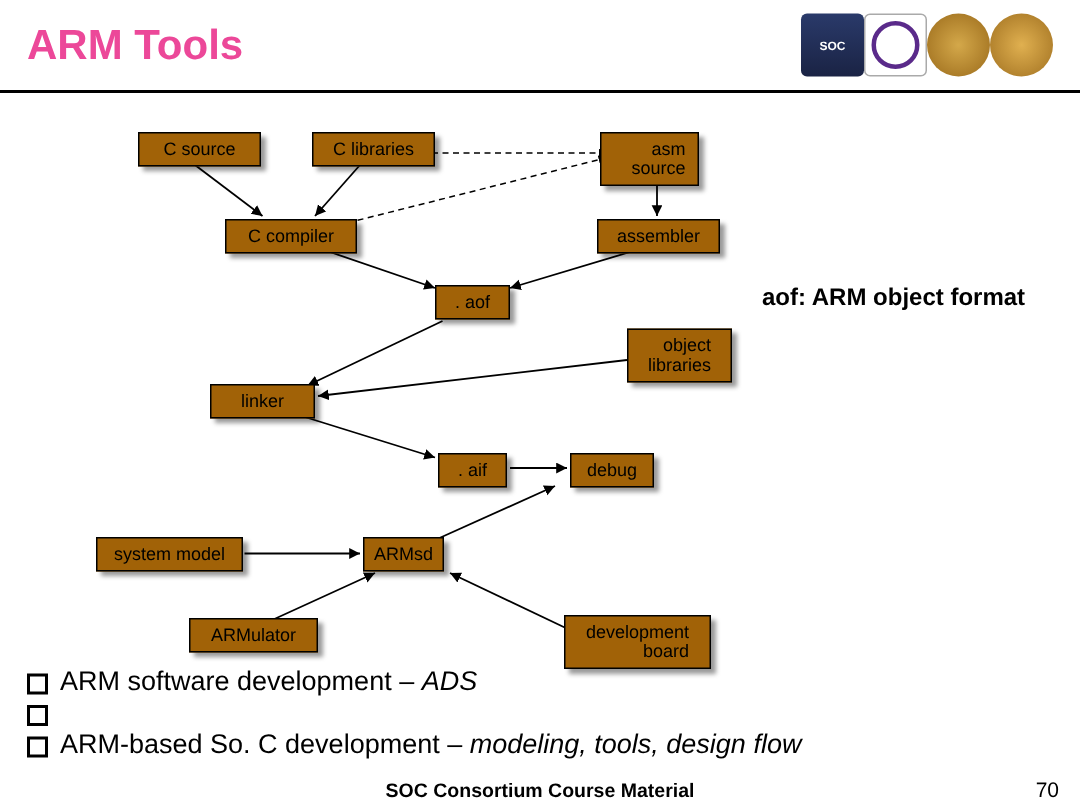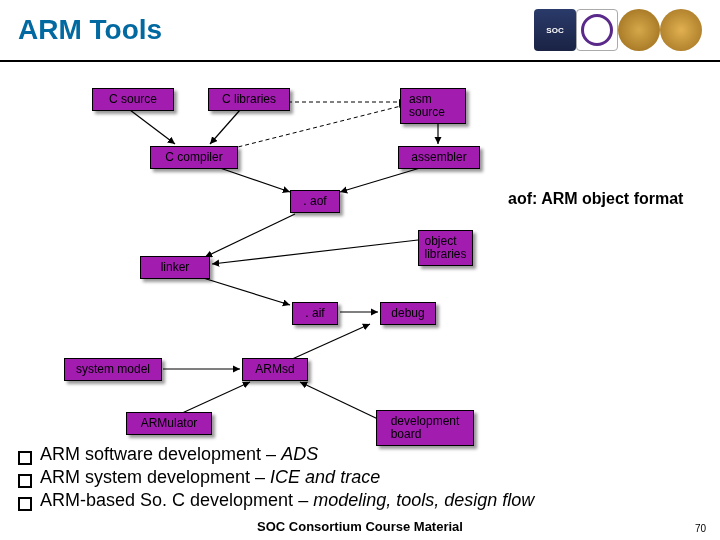--- a/index.html
+++ b/index.html
@@ -17,21 +17,21 @@
     height: 62px;
     border-bottom: 2px solid #000;
     display: flex;
     align-items: center;
     justify-content: space-between;
     padding: 0 18px;
   }
   .title {
     font-size: 28px;
     font-weight: bold;
-    color: #0369a1;
+    color: #ec4899;
   }
   .logos {
     display: flex;
     gap: 0;
   }
   .logo {
     width: 42px; height: 42px;
     border-radius: 4px;
     display: flex;
     align-items: center;
@@ -47,24 +47,24 @@
   .logo3 { background: radial-gradient(#d4a84a, #9a6a1a); border-radius: 50%; }
   .logo4 { background: radial-gradient(#e0b050, #a07020); border-radius: 50%; }
 
   .diagram {
     position: absolute;
     top: 62px; left: 0;
     width: 720px; height: 380px;
   }
   .node {
     position: absolute;
-    background: #a21caf;
+    background: #a16207;
     border: 1px solid #000;
     font-size: 12px;
-    text-align: left;
+    text-align: right;
     display: flex;
     align-items: center;
     justify-content: center;
     padding: 4px 8px;
     line-height: 1.1;
   }
   .shadow {
     box-shadow: 3px 3px 3px rgba(0,0,0,0.4);
   }
   .annotation {
@@ -81,21 +81,21 @@
   }
 
   .bullets {
     position: absolute;
     left: 18px;
     top: 442px;
     font-size: 18px;
   }
   .bullet-line {
     display: flex;
-    align-items: flex-end;
+    align-items: center;
     margin: 2px 0;
   }
   .bmark {
     width: 14px; height: 14px;
     border: 2px solid #000;
     margin-right: 8px;
     margin-top: 3px;
     flex-shrink: 0;
     position: relative;
   }
@@ -116,21 +116,21 @@
     bottom: 6px;
     left: 0; right: 0;
     text-align: center;
     font-size: 13px;
     font-weight: bold;
   }
   .pagenum {
     position: absolute;
     bottom: 6px;
     right: 14px;
-    font-size: 10px;
+    font-size: 14px;
   }
 </style>
 </head>
 <body>
 
 <div class="header">
   <div class="title">ARM Tools</div>
   <div class="logos">
     <div class="logo logo1">SOC</div>
     <div class="logo logo2"></div>
@@ -170,45 +170,44 @@
   </svg>
 
   <div class="node shadow" style="left:92px; top:26px; width:82px;">C source</div>
   <div class="node shadow" style="left:208px; top:26px; width:82px;">C libraries</div>
   <div class="node shadow" style="left:400px; top:26px; width:66px;">asm source</div>
 
   <div class="node shadow" style="left:150px; top:84px; width:88px;">C compiler</div>
   <div class="node shadow" style="left:398px; top:84px; width:82px;">assembler</div>
 
   <div class="node shadow" style="left:290px; top:128px; width:50px;">. aof</div>
-  <div class="node shadow" style="left:418px; top:168px; width:55px; white-space:pre-line;">object
+  <div class="node shadow" style="left:418px; top:157px; width:70px; white-space:pre-line;">object
 libraries</div>
 
   <div class="node shadow" style="left:140px; top:194px; width:70px;">linker</div>
   <div class="node shadow" style="left:292px; top:240px; width:46px;">. aif</div>
   <div class="node shadow" style="left:380px; top:240px; width:56px;">debug</div>
 
   <div class="node shadow" style="left:64px; top:296px; width:98px;">system model</div>
-  <div class="node shadow" style="left:242px; top:296px; width:66px;">ARMsd</div>
+  <div class="node shadow" style="left:242px; top:296px; width:54px;">ARMsd</div>
 
   <div class="node shadow" style="left:126px; top:350px; width:86px;">ARMulator</div>
   <div class="node shadow" style="left:376px; top:348px; width:98px; white-space:pre-line;">development
 board</div>
 
   <div class="annotation" style="left:508px; top:128px;">aof: ARM object format</div>
 </div>
 
 <div class="bullets">
   <div class="bullet-line">
     <span class="bmark"></span>
     <span><span>ARM software development – </span><span class="italic">ADS</span></span>
   </div>
   <div class="bullet-line">
     <span class="bmark"></span>
-    <span><span>ARM system development – </span><span class="italic">ICE and trace</span></span>
   </div>
   <div class="bullet-line">
     <span class="bmark"></span>
     <span><span>ARM-based So. C development – </span><span class="italic">modeling, tools, design flow</span></span>
   </div>
 </div>
 
 <div class="footer">SOC Consortium Course Material</div>
 <div class="pagenum">70</div>
 

